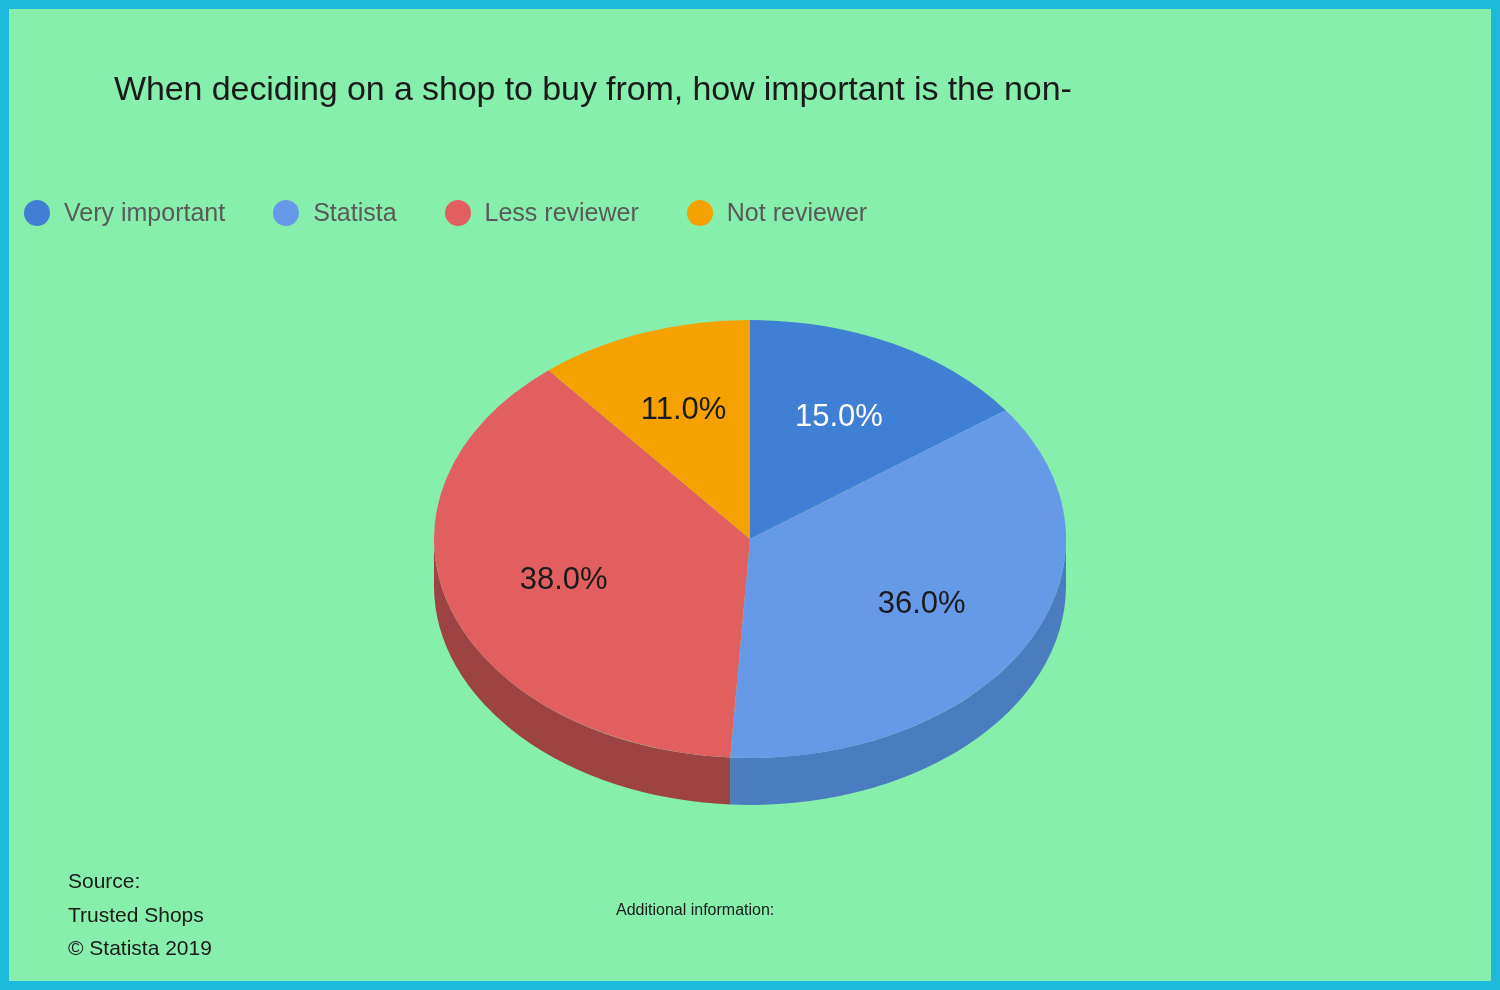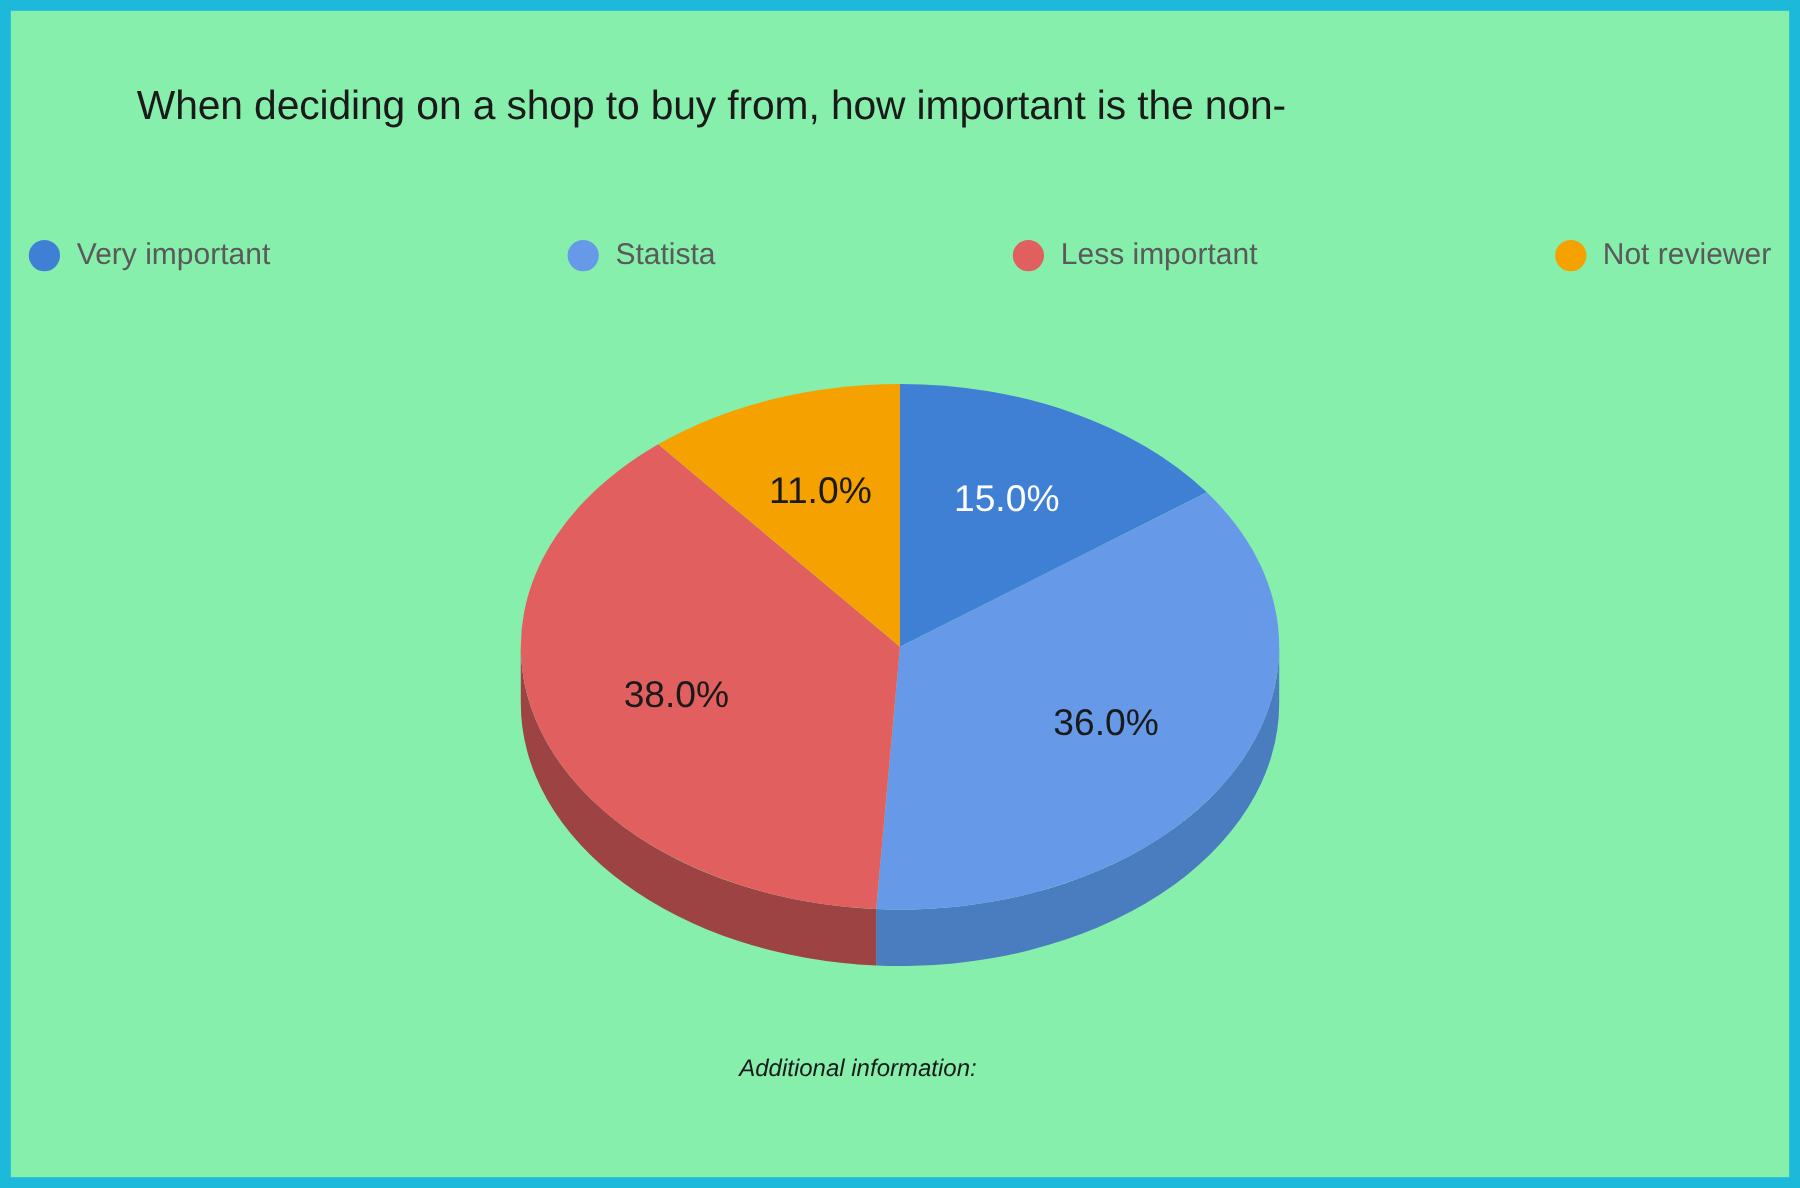--- a/index.html
+++ b/index.html
@@ -39,21 +39,21 @@
     letter-spacing: -0.1px;
     font-weight: 400;
   }
 
   #legend {
     position: absolute;
     left: 0;
     top: 198px;
     width: 1500px;
     display: flex;
-    justify-content: space-between;
+    justify-content: flex-start;
     align-items: center;
     gap: 0px;
   }
   .legend-item {
     display: flex;
     align-items: center;
     margin: 0 24px;
   }
   .legend-dot {
     width: 26px;
@@ -88,25 +88,24 @@
     position: absolute;
     left: 68px;
     top: 864px;
     font-size: 21px;
     line-height: 1.6;
     color: #1a1a1a;
   }
   #additional-block {
     position: absolute;
     left: 616px;
-    top: 875px;
-    font-size: 20px;
+    top: 897px;
+    font-size: 16px;
     line-height: 1.62;
     color: #1a1a1a;
-    font-style: italic;
   }
   .txt-line { display: block; white-space: nowrap; }
 </style>
 </head>
 <body>
 
 <div id="frame">
 
   <div id="border-top"></div>
   <div id="border-bottom"></div>
@@ -121,21 +120,21 @@
     <div class="legend-item">
       <span class="legend-dot" style="background:#3f7fd4"></span>
       <span class="legend-label">Very important</span>
     </div>
     <div class="legend-item">
       <span class="legend-dot" style="background:#6699e8"></span>
       <span class="legend-label">Statista</span>
     </div>
     <div class="legend-item">
       <span class="legend-dot" style="background:#e1605f"></span>
-      <span class="legend-label">Less important</span>
+      <span class="legend-label">Less reviewer</span>
     </div>
     <div class="legend-item">
       <span class="legend-dot" style="background:#f5a200"></span>
       <span class="legend-label">Not reviewer</span>
     </div>
   </div>
 
   <div id="pie-wrap">
     <svg id="pie-svg" width="700" height="545" viewBox="0 0 700 545">
       <g id="pie-sides">
@@ -150,18 +149,23 @@
         </g>
       <g id="pie-labels">
           <text x="438.945818708972" y="118.01913414570342" class="slice-label" fill="#ffffff">15.0%</text>
           <text x="521.6860047541937" y="304.41251386953087" class="slice-label" fill="#1a1a1a">36.0%</text>
           <text x="163.66900732745353" y="280.95832749623037" class="slice-label" fill="#1a1a1a">38.0%</text>
           <text x="283.6344666655425" y="111.24720919139527" class="slice-label" fill="#1a1a1a">11.0%</text>
         </g>
     </svg>
   </div>
 
+  <div id="source-block">
+    <span class="txt-line">Source:</span>
+    <span class="txt-line">Trusted Shops</span>
+    <span class="txt-line">© Statista 2019</span>
+  </div>
 
   <div id="additional-block">
     <span class="txt-line">Additional information:</span>
   </div>
 
 </div>
 
 </body></html>

